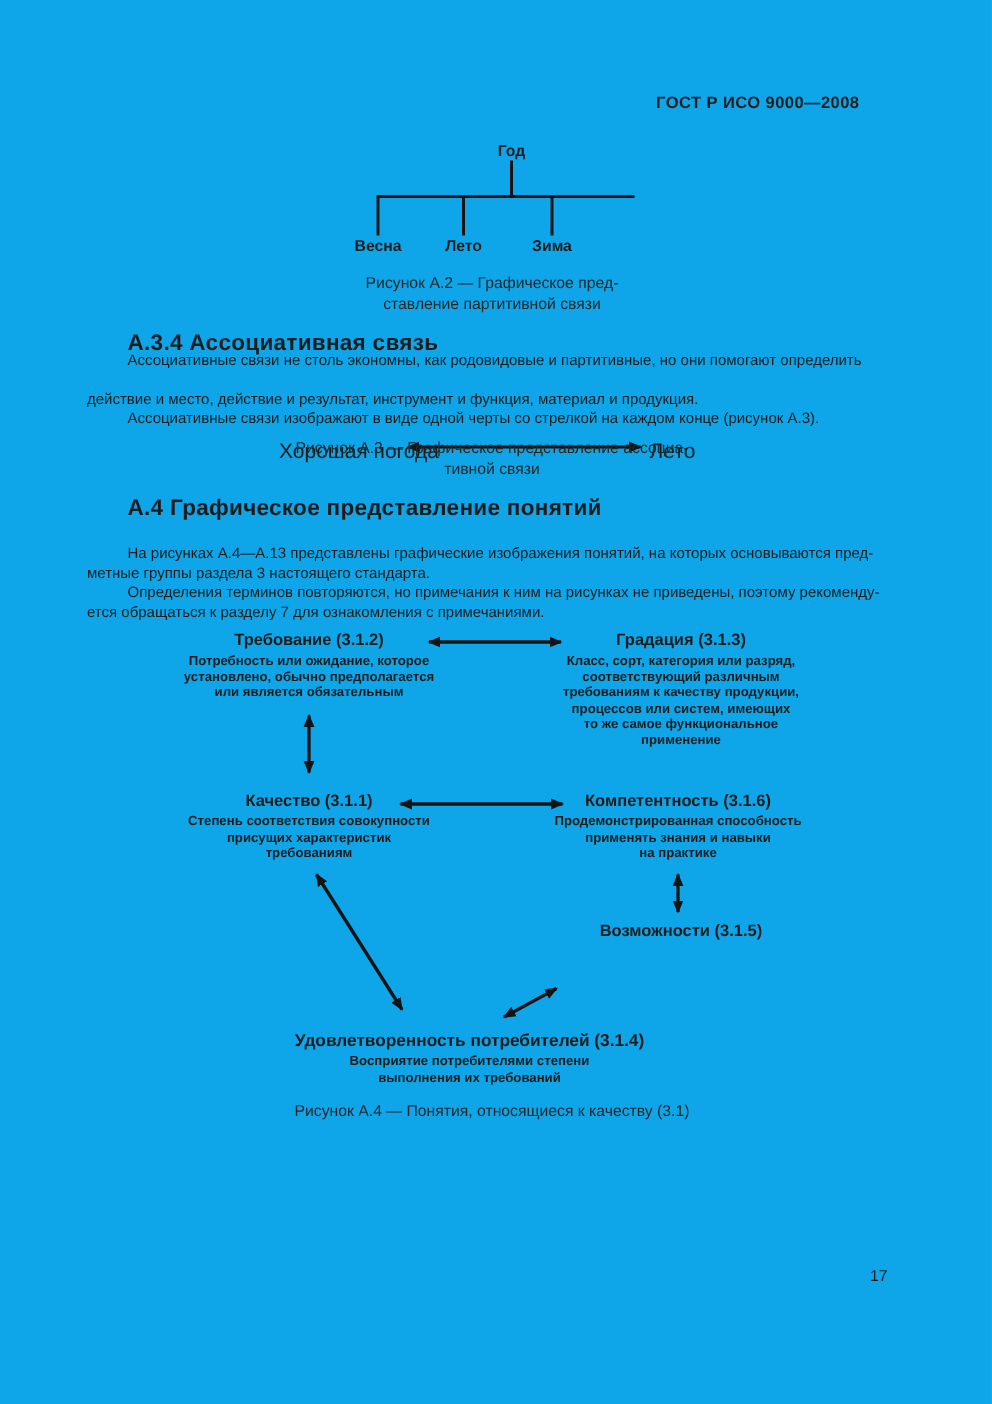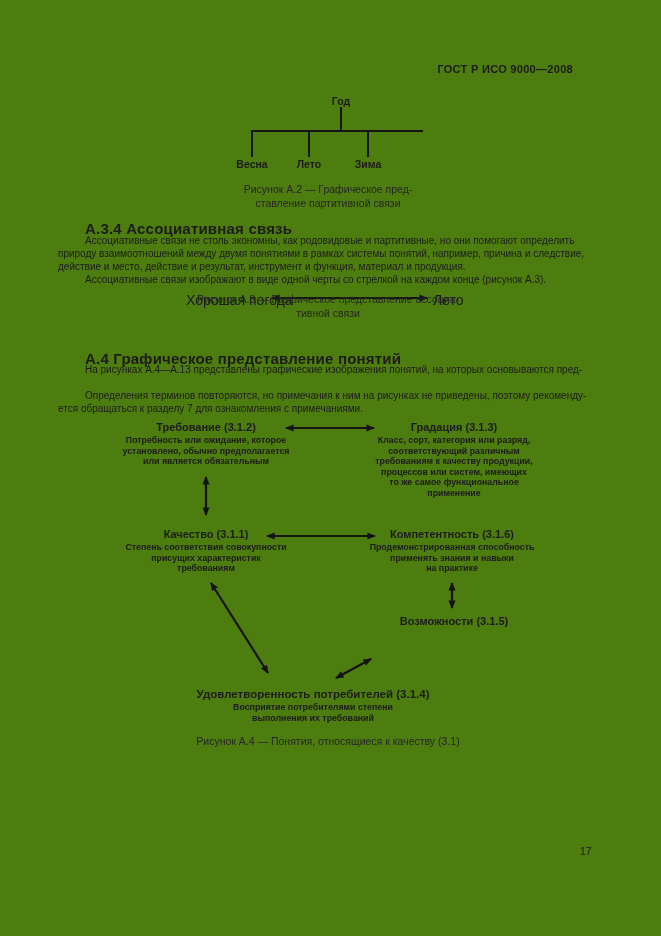--- a/index.html
+++ b/index.html
@@ -1,18 +1,18 @@
 <!DOCTYPE html>
 <html><head>
 <meta charset="utf-8">
 <style>
   html,body{margin:0;padding:0;background:#888;}
   .page{
     position:relative;width:661px;height:936px;margin:0 auto;
-    background:#4d7c0f;overflow:hidden;
+    background:#0ea5e9;overflow:hidden;
     font-family:"Liberation Sans", sans-serif;color:#1c1c1c;
   }
   .overlay{position:absolute;left:0;top:0;width:661px;height:936px;pointer-events:none;}
   .doc-header{
     position:absolute;left:58px;top:63px;width:515px;text-align:right;
     font-size:11px;font-weight:bold;letter-spacing:.3px;white-space:nowrap;
   }
   .tree-label{
     position:absolute;width:70px;text-align:center;font-size:10.5px;font-weight:bold;white-space:nowrap;
   }
@@ -71,30 +71,30 @@
   <div class="doc-header">ГОСТ Р ИСО 9000—2008</div>
 
   <div class="tree-label" style="left:306px;top:95px;">Год</div>
   <div class="tree-label" style="left:217px;top:158px;">Весна</div>
   <div class="tree-label" style="left:274px;top:158px;">Лето</div>
   <div class="tree-label" style="left:333px;top:158px;">Зима</div>
   <div class="caption" style="top:183px;">Рисунок А.2 — Графическое пред-<br>ставление партитивной связи</div>
 
   <div class="heading" style="top:220px;">А.3.4 Ассоциативная связь</div>
   <div class="pline j indent" style="top:234px;">Ассоциативные связи не столь экономны, как родовидовые и партитивные, но они помогают определить</div>
-  <div class="pline j" style="top:247px;">природу взаимоотношений между двумя понятиями в рамках системы понятий, например, причина и следствие,</div>
   <div class="pline" style="top:260px;">действие и место, действие и результат, инструмент и функция, материал и продукция.</div>
   <div class="pline indent" style="top:273px;">Ассоциативные связи изображают в виде одной черты со стрелкой на каждом конце (рисунок А.3).</div>
 
   <div class="rel-label" style="left:186px;top:292px;width:80px;text-align:right;">Хорошая погода</div>
   <div class="rel-label" style="left:433px;top:292px;">Лето</div>
   <div class="caption" style="top:293px;">Рисунок А.3 — Графическое представление ассоциа-<br>тивной связи</div>
 
-  <div class="heading" style="top:350px;">А.4  Графическое представление понятий</div>
+  <div class="heading" style="top:330px;">А.4  Графическое представление понятий</div>
   <div class="pline j indent" style="top:363px;">На рисунках А.4—А.13 представлены графические изображения понятий, на которых основываются пред-</div>
+  <div class="pline" style="top:376px;">метные группы раздела 3 настоящего стандарта.</div>
   <div class="pline j indent" style="top:389px;">Определения терминов повторяются, но примечания к ним на рисунках не приведены, поэтому рекоменду-</div>
   <div class="pline" style="top:402px;">ется обращаться к разделу 7 для ознакомления с примечаниями.</div>
 
   <div class="nodebox" style="left:116px;top:421px;width:180px;">
     <div class="node-title">Требование (3.1.2)</div>
     <div class="node-desc">Потребность или ожидание, которое<br>установлено, обычно предполагается<br>или является обязательным</div>
   </div>
 
   <div class="nodebox" style="left:364px;top:421px;width:180px;">
     <div class="node-title">Градация (3.1.3)</div>

